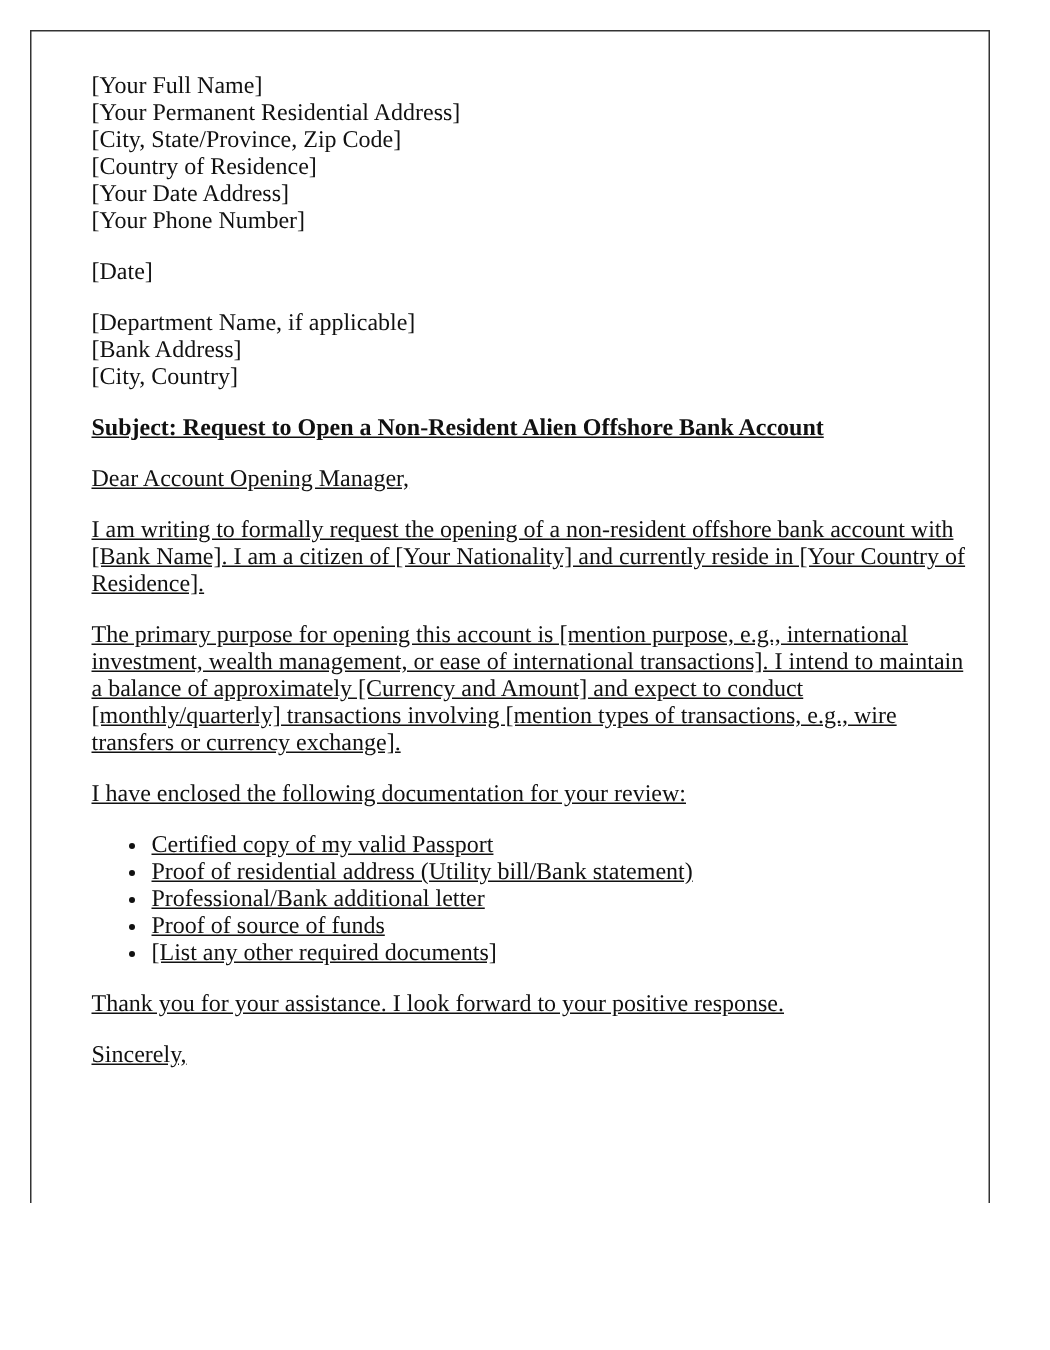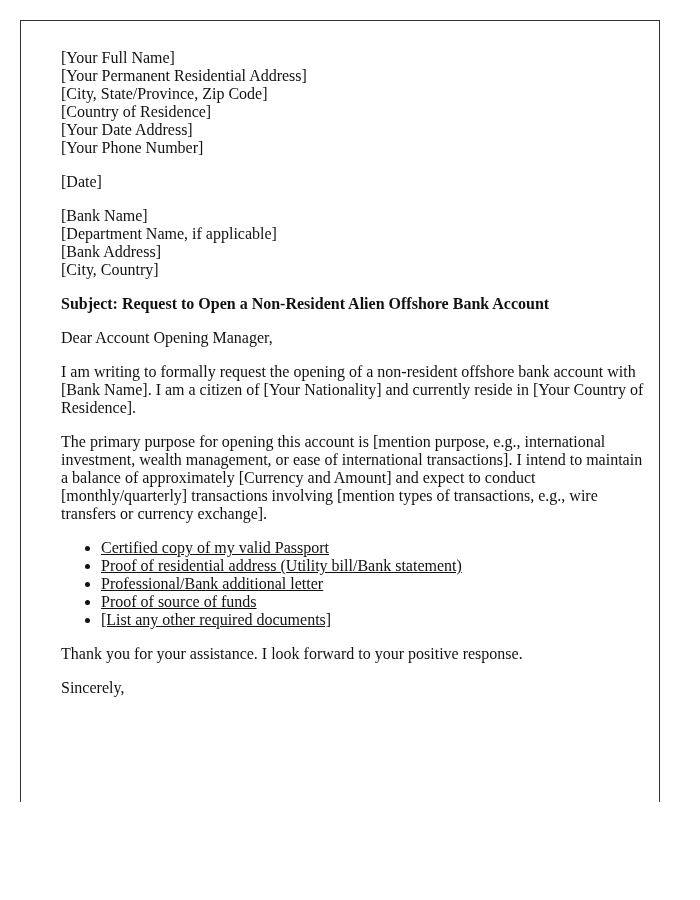--- a/index.html
+++ b/index.html
@@ -41,20 +41,21 @@
     .line {
       display: block;
       white-space: nowrap;
     }
     .subject {
       font-weight: bold;
       margin: 0 0 16px 0;
     }
     p {
       margin: 0 0 16px 0;
+      text-decoration: underline;
     }
     ul {
       margin: 0 0 16px 0;
       padding-left: 40px;
     }
     ul li {
       margin: 0;
       line-height: 18px;
       text-decoration: underline;
     }
@@ -72,34 +73,34 @@
       <span class="line">[Country of Residence]</span>
       <span class="line">[Your Date Address]</span>
       <span class="line">[Your Phone Number]</span>
     </div>
 
     <div class="block">
       <span class="line">[Date]</span>
     </div>
 
     <div class="block">
-      <span class="line">[Bank Name]</span>
       <span class="line">[Department Name, if applicable]</span>
       <span class="line">[Bank Address]</span>
       <span class="line">[City, Country]</span>
     </div>
 
     <p class="subject">Subject: Request to Open a Non-Resident Alien Offshore Bank Account</p>
 
     <p>Dear Account Opening Manager,</p>
 
     <p>I am writing to formally request the opening of a non-resident offshore bank account with [Bank Name]. I am a citizen of [Your Nationality] and currently reside in [Your Country of Residence].</p>
 
     <p>The primary purpose for opening this account is [mention purpose, e.g., international investment, wealth management, or ease of international transactions]. I intend to maintain a balance of approximately [Currency and Amount] and expect to conduct [monthly/quarterly] transactions involving [mention types of transactions, e.g., wire transfers or currency exchange].</p>
 
+    <p>I have enclosed the following documentation for your review:</p>
 
     <ul>
       <li>Certified copy of my valid Passport</li>
       <li>Proof of residential address (Utility bill/Bank statement)</li>
       <li>Professional/Bank additional letter</li>
       <li>Proof of source of funds</li>
       <li>[List any other required documents]</li>
     </ul>
 
 

